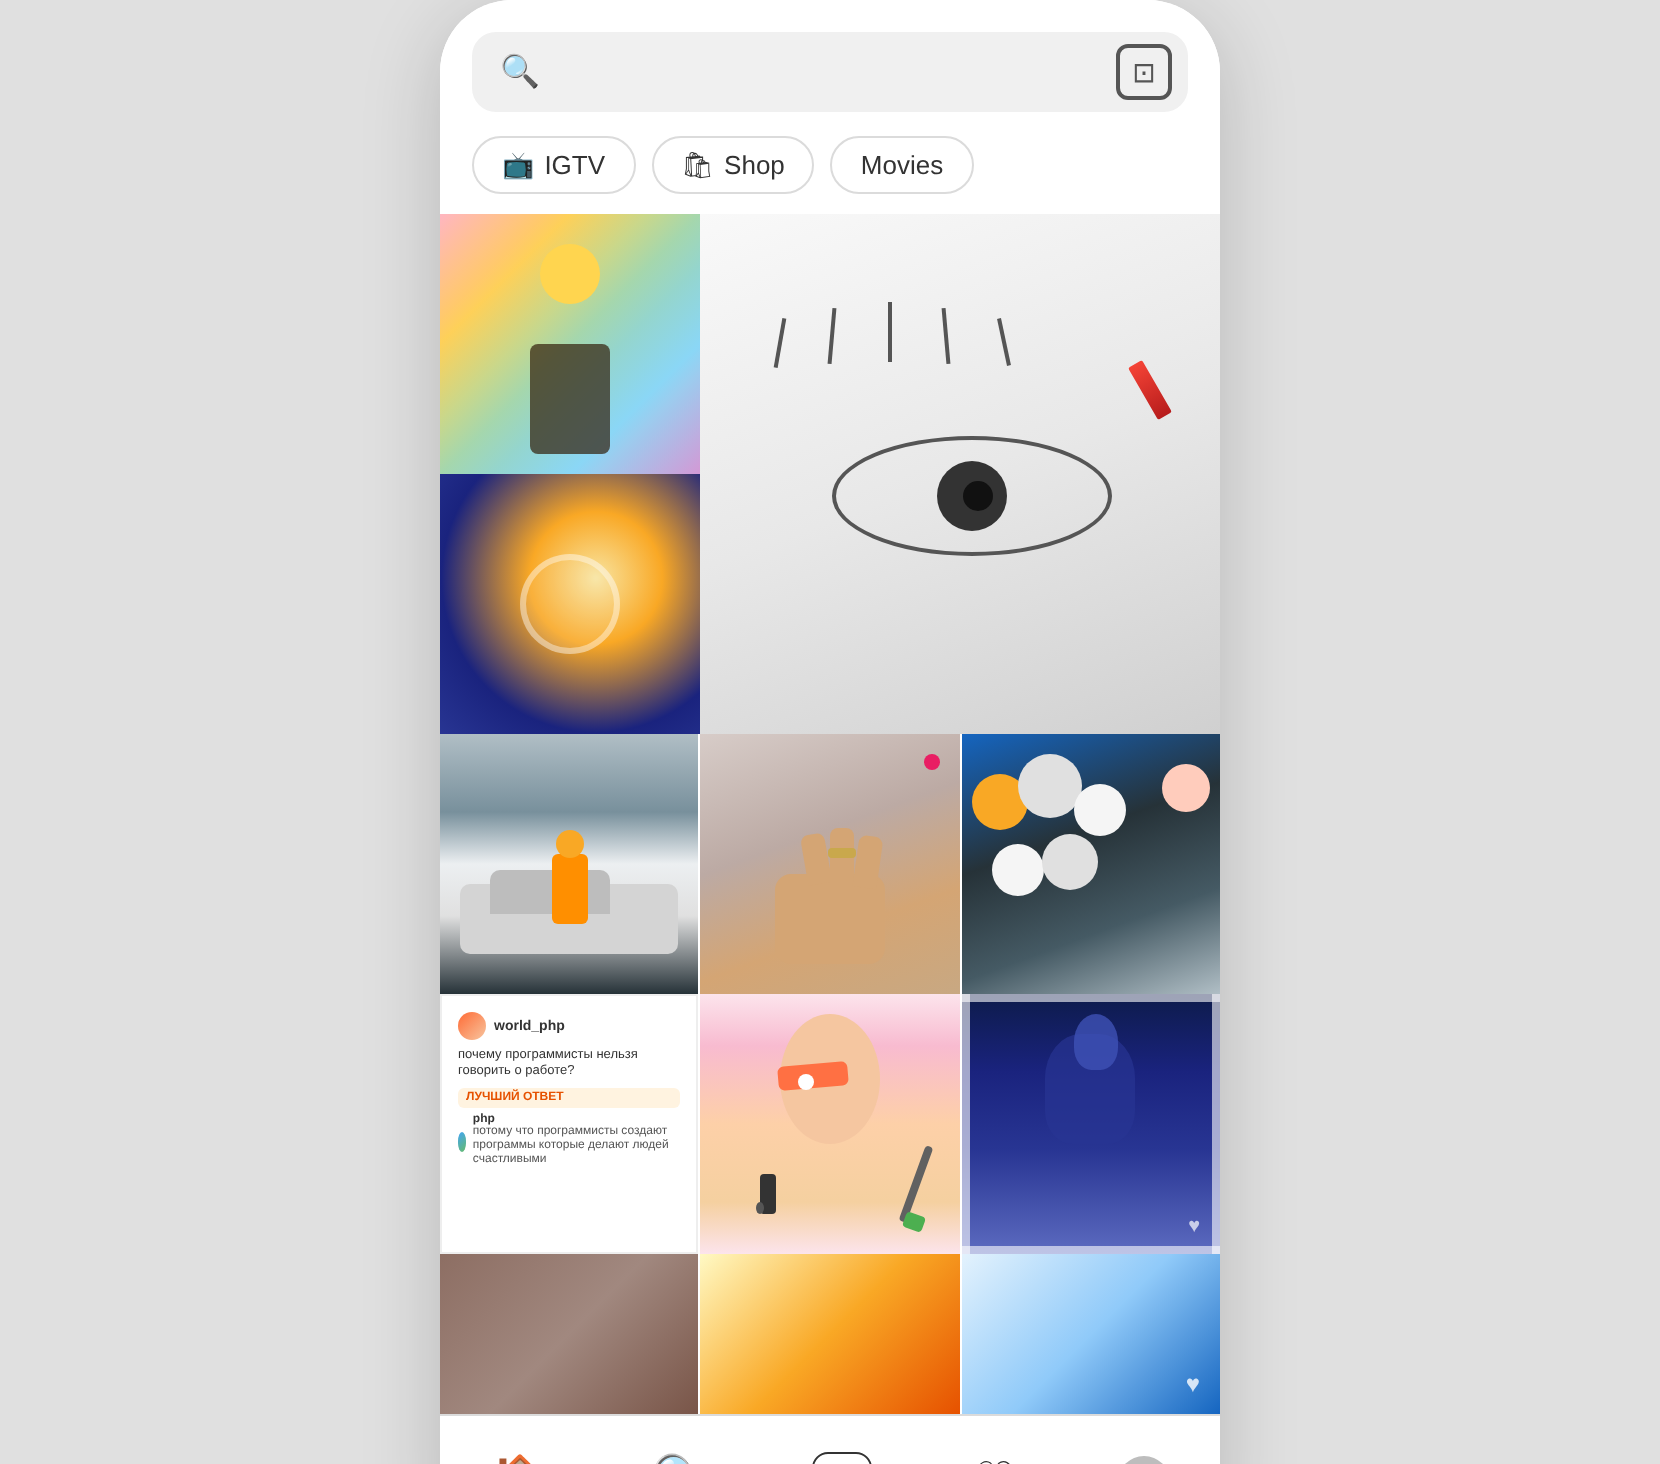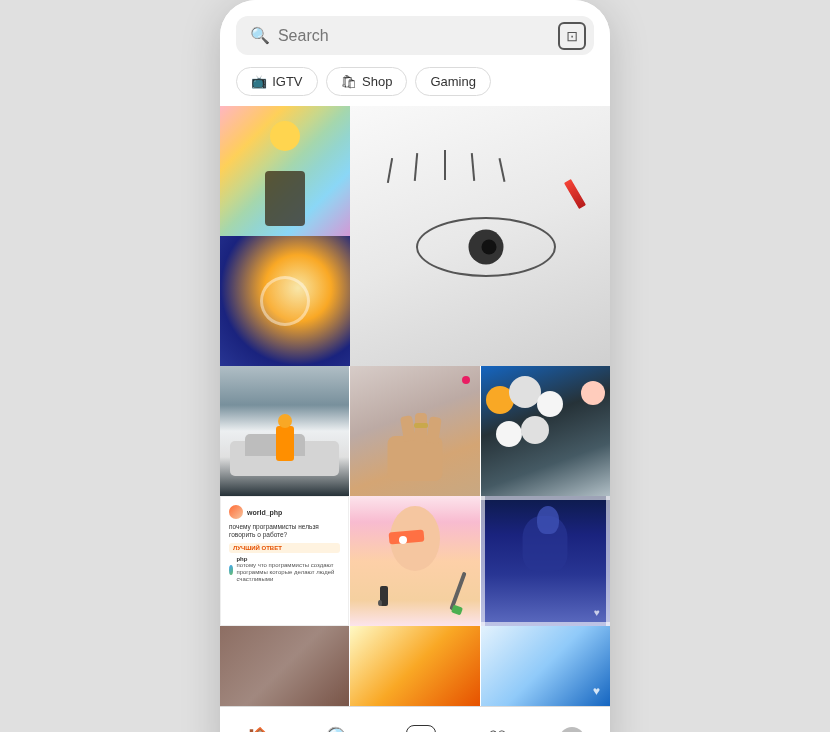--- a/index.html
+++ b/index.html
@@ -268,37 +268,36 @@
   </style>
 </head>
 <body>
 
 <div class="phone-frame">
 
   <div class="top-area">
 
     <div class="search-bar">
       <span class="search-icon-wrap">🔍</span>
-      <input type="text" placeholder="Search" style="">
       <button class="qr-btn">
         <span style="font-size:14px;color:#555;">⊡</span>
       </button>
     </div>
 
     <div class="filter-tabs">
       <button class="filter-tab">
         <span class="tab-icon">📺</span>
         <span>IGTV</span>
       </button>
       <button class="filter-tab">
         <span class="tab-icon">🛍</span>
         <span>Shop</span>
       </button>
       <button class="filter-tab">
-        <span>Gaming</span>
+        <span>Movies</span>
       </button>
     </div>
   </div>
 
   <div class="grid-container">
 
     <div style="display:flex;width:100%;">
 
       <div style="width:33.33%;display:flex;flex-direction:column;">
         <div class="grid-cell img-anime" style="height:130px;">

